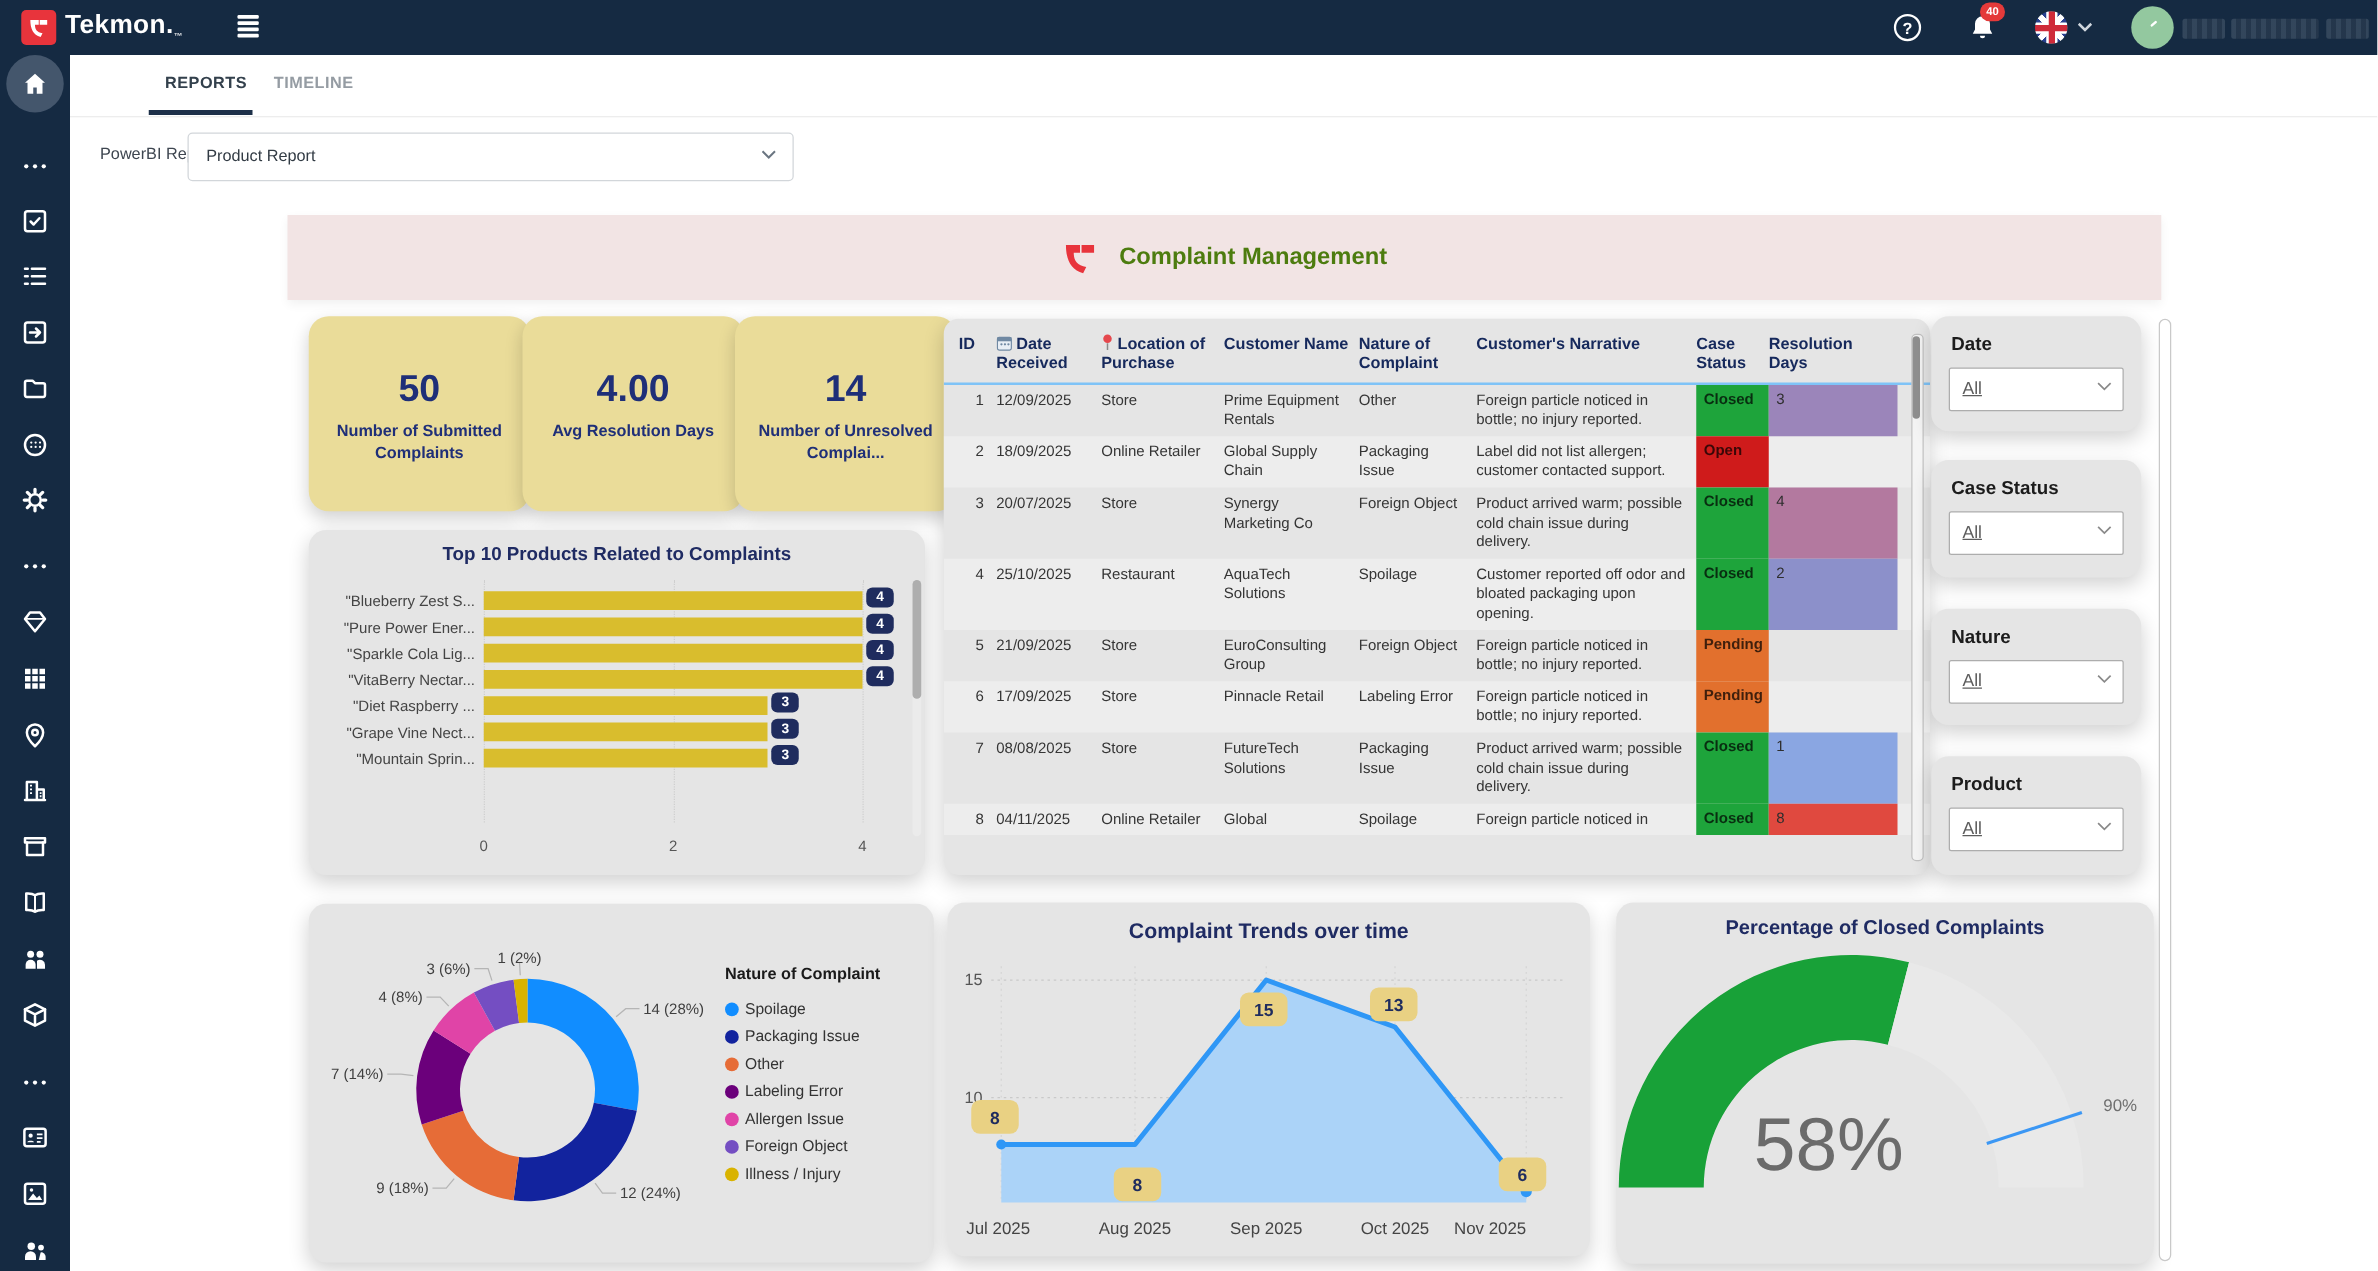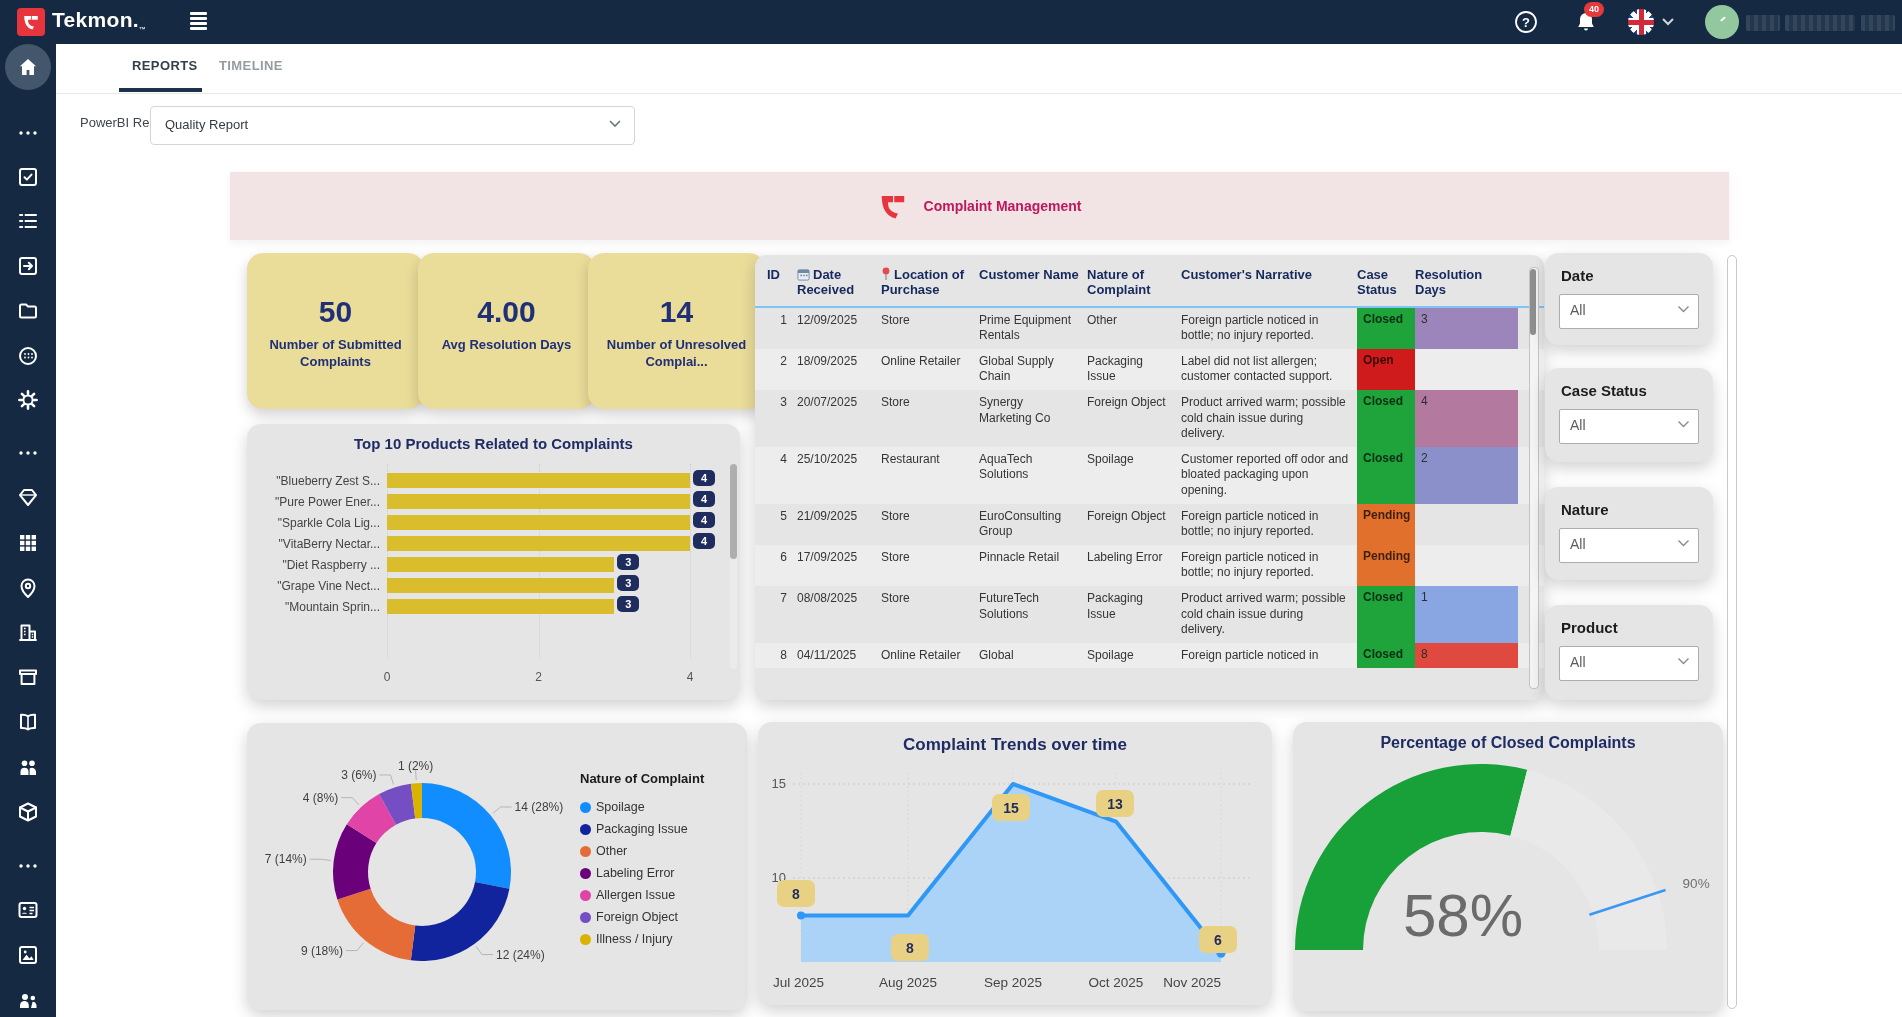--- a/index.html
+++ b/index.html
@@ -50,21 +50,21 @@
     background:#fff;cursor:pointer;}
   .report-select .val{position:absolute;left:14px;top:10px;font-size:13px;color:#323b44;}
   .report-select .chev{position:absolute;right:12px;top:12px;}
 
   
   .card{position:absolute;background:#e5e5e5;border-radius:14px;box-shadow:0 6px 16px rgba(0,0,0,.18);}
   .card-title{text-align:center;font-weight:bold;color:#1f2b63;}
 
   .banner{position:absolute;left:230px;top:172px;width:1499px;height:68px;background:#f2e4e4;
     display:flex;align-items:center;justify-content:center;box-shadow:0 3px 8px rgba(0,0,0,.06);}
-  .banner-title{font-size:14px;font-weight:bold;color:#be185d;margin-left:16px;}
+  .banner-title{font-size:19px;font-weight:bold;color:#4d7c0f;margin-left:16px;}
 
   .kpi{width:177px;height:156px;top:253px;background:#eadc99;border-radius:16px;text-align:center;
     position:absolute;box-shadow:0 6px 14px rgba(0,0,0,.18);}
   .kpi .v{margin-top:42px;font-size:30px;font-weight:bold;color:#1f2f78;}
   .kpi .l{margin-top:8px;font-size:13px;font-weight:bold;color:#1f2f78;line-height:1.3;padding:0 6px;}
 
   
   .barcard{left:247px;top:424px;width:493px;height:276px;}
   .barcard .card-title{padding-top:11px;font-size:15px;}
   .bar-grid{position:absolute;top:40px;bottom:42px;border-left:1px dotted #cfcfcf;width:0;}
@@ -90,21 +90,21 @@
   .tc{padding:5px 8px 5px 0;}
   .tc.id{text-align:right;padding-right:10px;}
   .tc.status{padding:4px 6px;color:rgba(0,0,0,.72);font-weight:bold;}
   .tc.days{padding:4px 6px;color:#2e2e2e;}
   .hicon{display:inline-block;vertical-align:-2px;margin-right:3px;}
 
   
   .filtercard{left:1545px;width:168px;padding:0;}
   .filter-label{margin:14px 0 0 16px;font-size:15px;font-weight:bold;color:#1c1c1c;}
   .filter-select{position:relative;margin:10px 14px 0 14px;height:33px;border:1px solid #adadad;border-radius:2px;cursor:pointer;background:#fff;}
-  .filter-select .val{position:absolute;left:10px;top:7px;font-size:14px;color:#5c5c5c;}
+  .filter-select .val{position:absolute;left:10px;top:7px;font-size:14px;color:#5c5c5c;text-decoration:underline;}
   .filter-select .chev{position:absolute;right:8px;top:10px;}
 
   
   .donutcard{left:247px;top:723px;width:500px;height:287px;}
   .donutcard .card-title{padding-top:11px;font-size:15px;}
   .legend{position:absolute;left:333px;top:48px;}
   .legend-title{font-size:13px;font-weight:bold;color:#1a1a1a;margin-bottom:10px;}
   .legend-item{display:flex;align-items:center;height:22px;cursor:pointer;}
   .legend-dot{width:11px;height:11px;border-radius:50%;margin-right:5px;flex:none;}
   .legend-text{font-size:12.5px;color:#333;}
@@ -279,21 +279,21 @@
 
   <div class="tabsbar">
     <div class="tab active" style="left:76px;">REPORTS</div>
     <div class="tab inactive" style="left:163px;">TIMELINE</div>
     <div class="tab-underline"></div>
   </div>
 
   <div class="selector-row">
     <div class="sel-label">PowerBI Reports:</div>
     <div class="report-select">
-      <div class="val">Quality Report</div>
+      <div class="val">Product Report</div>
       <svg class="chev" width="14" height="10">
         <path d="M2 2l5 5 5-5" fill="none" stroke="#6b7682" stroke-width="1.6"></path>
         </svg>
     </div>
   </div>
 
   <div class="banner">
     <svg width="30" height="30" viewBox="0 0 24 24">
       <path d="M3 4h9v5H8c0 5 2 8 8 9l-2 4C6 20 3 13 3 4z" fill="#e8343c"></path>
       <path d="M13 4h8v5h-8z" fill="#e8343c"></path>

